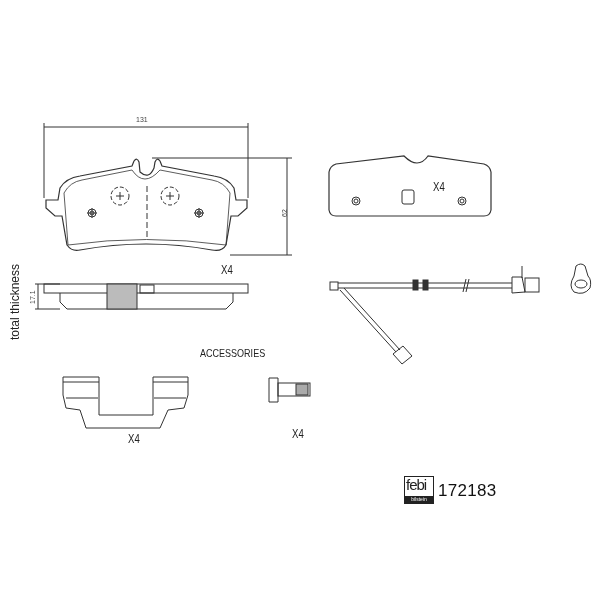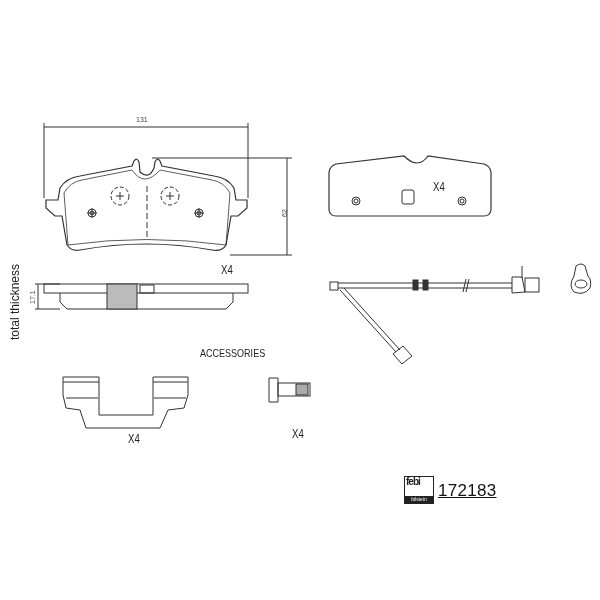--- a/index.html
+++ b/index.html
@@ -5,21 +5,21 @@
   html, body { margin:0; padding:0; background:#ffffff; }
   body { width:600px; height:600px; position:relative; overflow:hidden; font-family:"Liberation Sans", sans-serif; }
   svg { position:absolute; left:0; top:0; }
   .lbl { position:absolute; color:#222; font-family:"Liberation Sans", sans-serif; }
   .dim { font-size:7px; color:#444; }
   .qty { font-size:12px; transform:scaleX(0.8); transform-origin:left top; }
   .acc { font-size:11px; transform:scaleX(0.82); transform-origin:left top; }
   .vert { transform:rotate(-90deg); transform-origin:left top; white-space:nowrap; }
   .partno { font-size:17px; color:#111; letter-spacing:0.3px; }
   .logo { position:absolute; left:404px; top:476px; width:28px; height:26px; border:1.5px solid #222; background:#fff; }
-  .logo-top { position:absolute; left:1px; top:-1px; font-size:10px; font-weight:bold; color:#222; letter-spacing:-1px; font-family:"Liberation Sans", sans-serif; }
+  .logo-top { position:absolute; left:1px; top:-1px; font-size:15px; font-weight:normal; color:#222; letter-spacing:-1px; font-family:"Liberation Sans", sans-serif; }
   .logo-bot { position:absolute; left:0; bottom:0; width:100%; height:7px; background:#222; color:#fff; font-size:5px; line-height:7px; text-align:center; }
 </style>
 </head>
 <body>
 
 <svg width="600" height="600" viewBox="0 0 600 600">
   <g fill="none" stroke="#333" stroke-width="1">
 
     <line x1="44" y1="127" x2="248" y2="127"></line>
     <line x1="44" y1="123" x2="44" y2="198"></line>
@@ -93,13 +93,13 @@
 <div class="lbl qty" style="left:221px;top:263px;">X4</div>
 <div class="lbl qty" style="left:433px;top:180px;">X4</div>
 <div class="lbl acc" style="left:200px;top:347px;">ACCESSORIES</div>
 <div class="lbl qty" style="left:128px;top:432px;">X4</div>
 <div class="lbl qty" style="left:292px;top:427px;">X4</div>
 
 <div class="logo">
   <span class="logo-top">febi</span>
   <span class="logo-bot">bilstein</span>
 </div>
-<div class="lbl partno" style="left:438px;top:481px;text-decoration:underline;">172183</div>
+<div class="lbl partno" style="left:438px;top:481px;">172183</div>
 
 </body></html>

